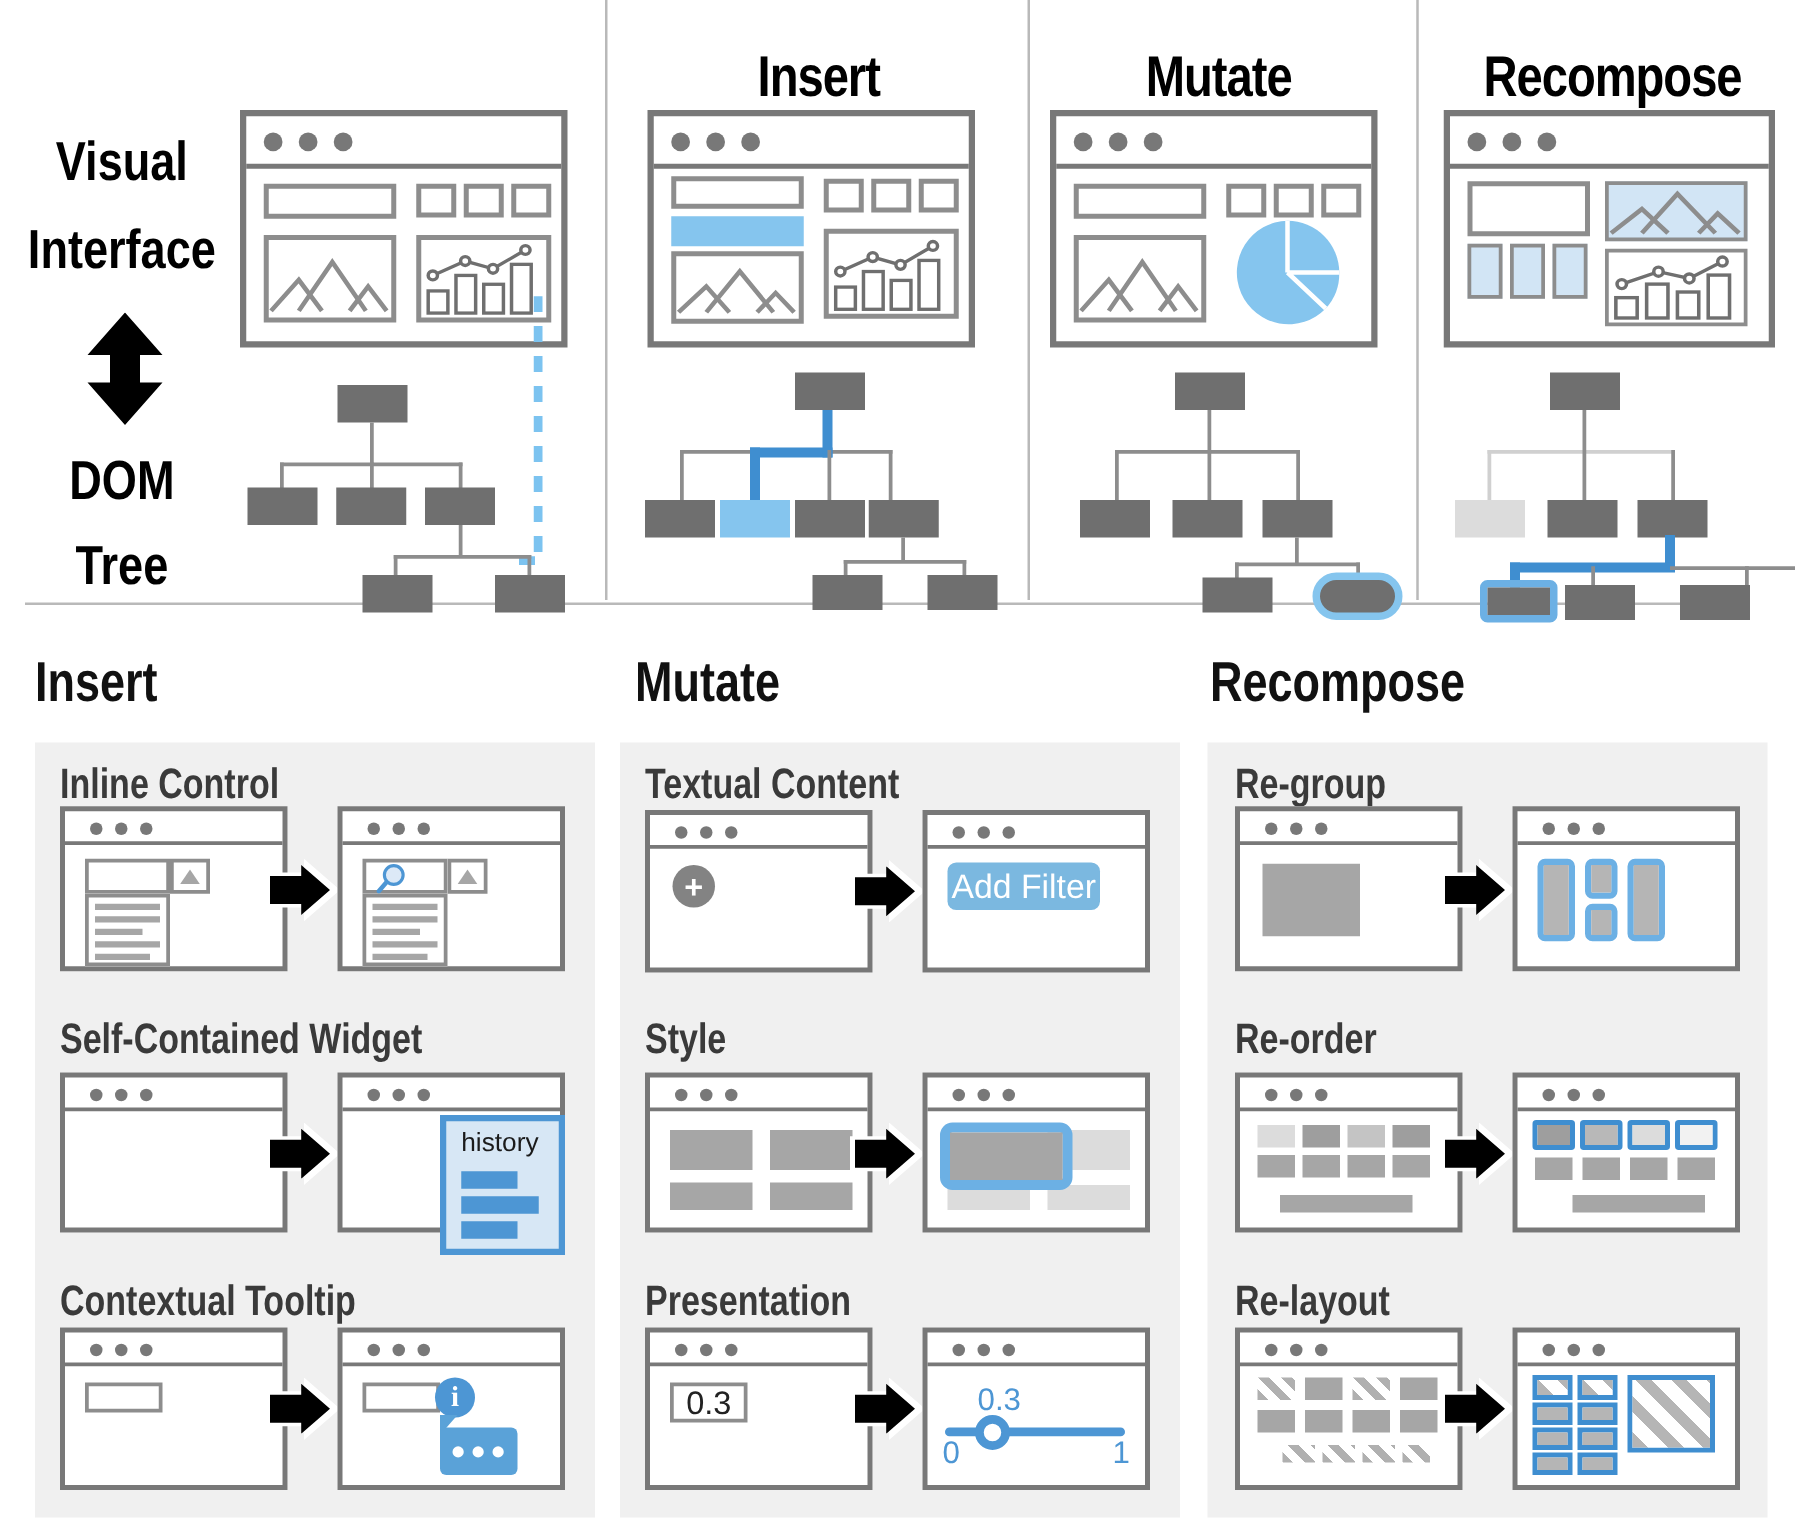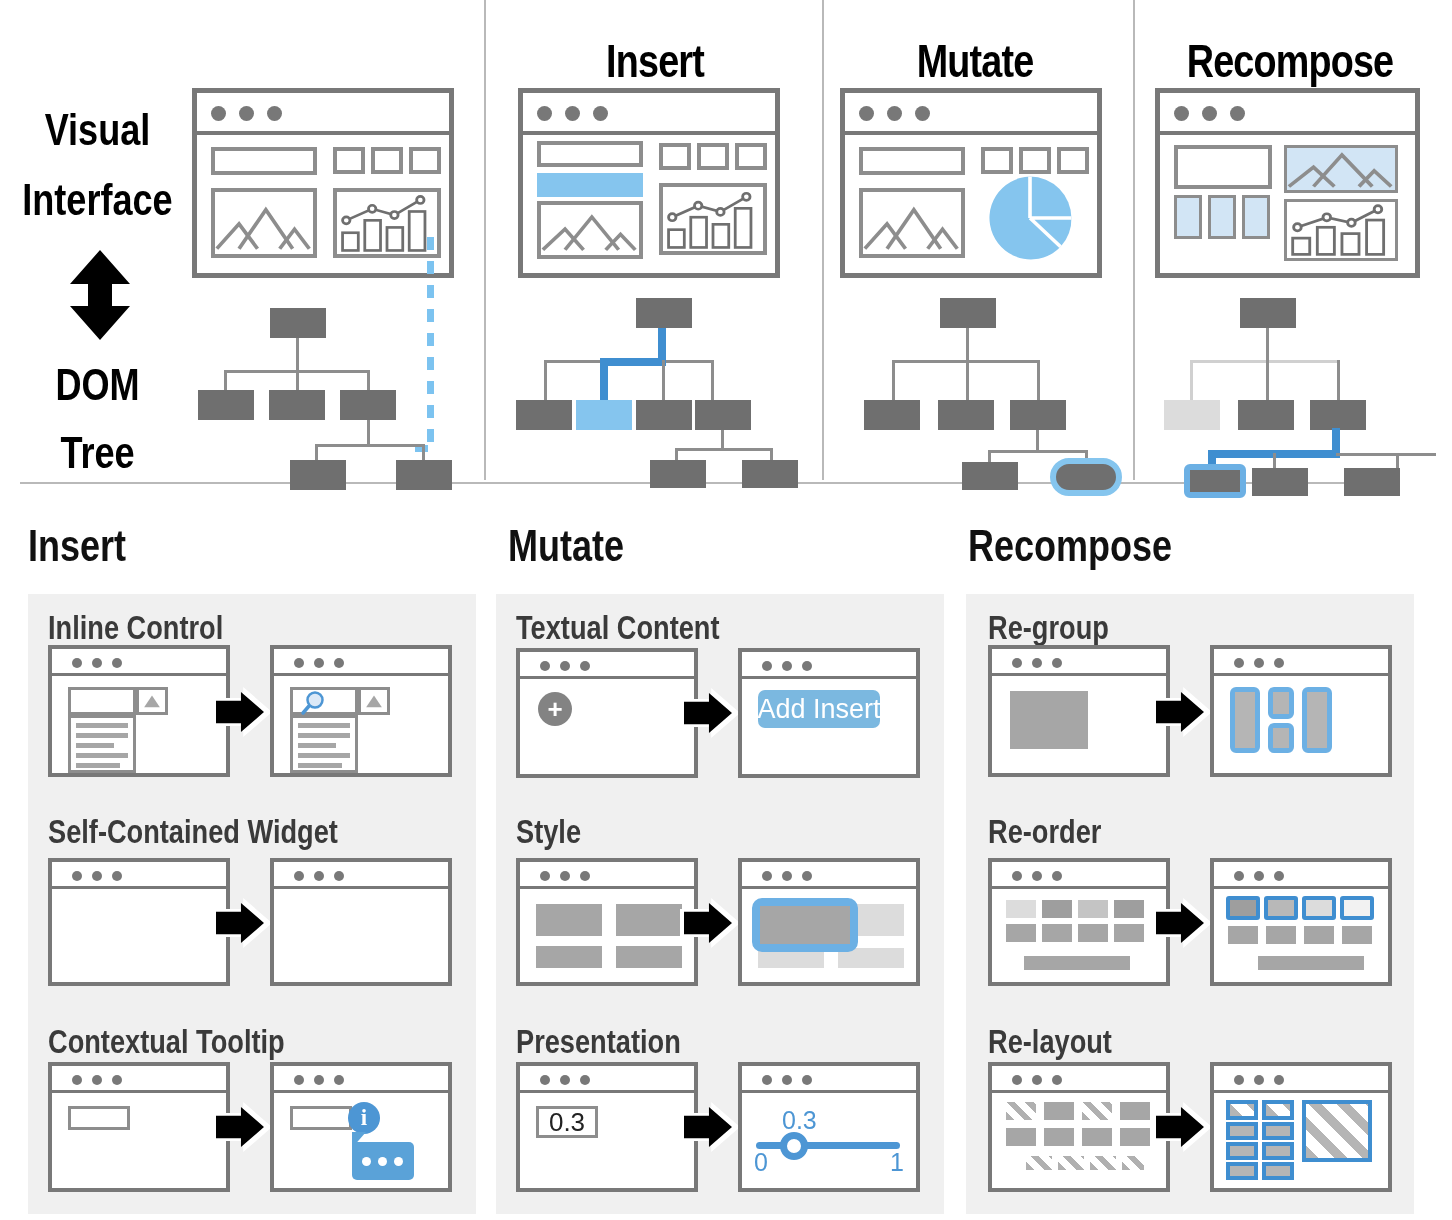--- a/index.html
+++ b/index.html
@@ -464,20 +464,26 @@
   <div class="arrow-halo" style="left:212px; top:898px; width:60px; height:50px;"></div>
   <div class="arrow" style="left:216px; top:903px; width:48px; height:40px;"></div>
 
   <div class="win-sm" style="left:270px; top:858px; width:182px; height:128px;">
     <div class="win-bar-sm" style="height:27px;">
       <div class="dot" style="left:20px; top:9px; width:10px; height:10px;"></div>
       <div class="dot" style="left:40px; top:9px; width:10px; height:10px;"></div>
       <div class="dot" style="left:60px; top:9px; width:10px; height:10px;"></div>
     </div>
   </div>
+  <div class="hist-widget" style="left:352px; top:892px; width:100px; height:112px;">
+    <span class="hist-label" style="left:12px; top:6px;">history</span>
+    <div class="hist-bar" style="left:12px; top:40px; width:45px; height:14px;"></div>
+    <div class="hist-bar" style="left:12px; top:60px; width:62px; height:14px;"></div>
+    <div class="hist-bar" style="left:12px; top:80px; width:45px; height:14px;"></div>
+  </div>
 
   <div class="abs sub-title" style="left:48px; top:1022px;">Contextual Tooltip</div>
 
   <div class="win-sm" style="left:48px; top:1062px; width:182px; height:130px;">
     <div class="win-bar-sm" style="height:27px;">
       <div class="dot" style="left:20px; top:9px; width:10px; height:10px;"></div>
       <div class="dot" style="left:40px; top:9px; width:10px; height:10px;"></div>
       <div class="dot" style="left:60px; top:9px; width:10px; height:10px;"></div>
     </div>
     <div class="obox-t" style="left:16px; top:40px; width:62px; height:24px;"></div>
@@ -515,21 +521,21 @@
 
   <div class="arrow-halo" style="left:680px; top:688px; width:60px; height:50px;"></div>
   <div class="arrow" style="left:684px; top:693px; width:48px; height:40px;"></div>
 
   <div class="win-sm" style="left:738px; top:648px; width:182px; height:130px;">
     <div class="win-bar-sm" style="height:27px;">
       <div class="dot" style="left:20px; top:9px; width:10px; height:10px;"></div>
       <div class="dot" style="left:40px; top:9px; width:10px; height:10px;"></div>
       <div class="dot" style="left:60px; top:9px; width:10px; height:10px;"></div>
     </div>
-    <div class="pill" style="left:16px; top:38px; width:122px; height:38px;">Add Insert</div>
+    <div class="pill" style="left:16px; top:38px; width:122px; height:38px;">Add Filter</div>
   </div>
 
   <div class="abs sub-title" style="left:516px; top:812px;">Style</div>
 
   <div class="win-sm" style="left:516px; top:858px; width:182px; height:128px;">
     <div class="win-bar-sm" style="height:27px;">
       <div class="dot" style="left:20px; top:9px; width:10px; height:10px;"></div>
       <div class="dot" style="left:40px; top:9px; width:10px; height:10px;"></div>
       <div class="dot" style="left:60px; top:9px; width:10px; height:10px;"></div>
     </div>

